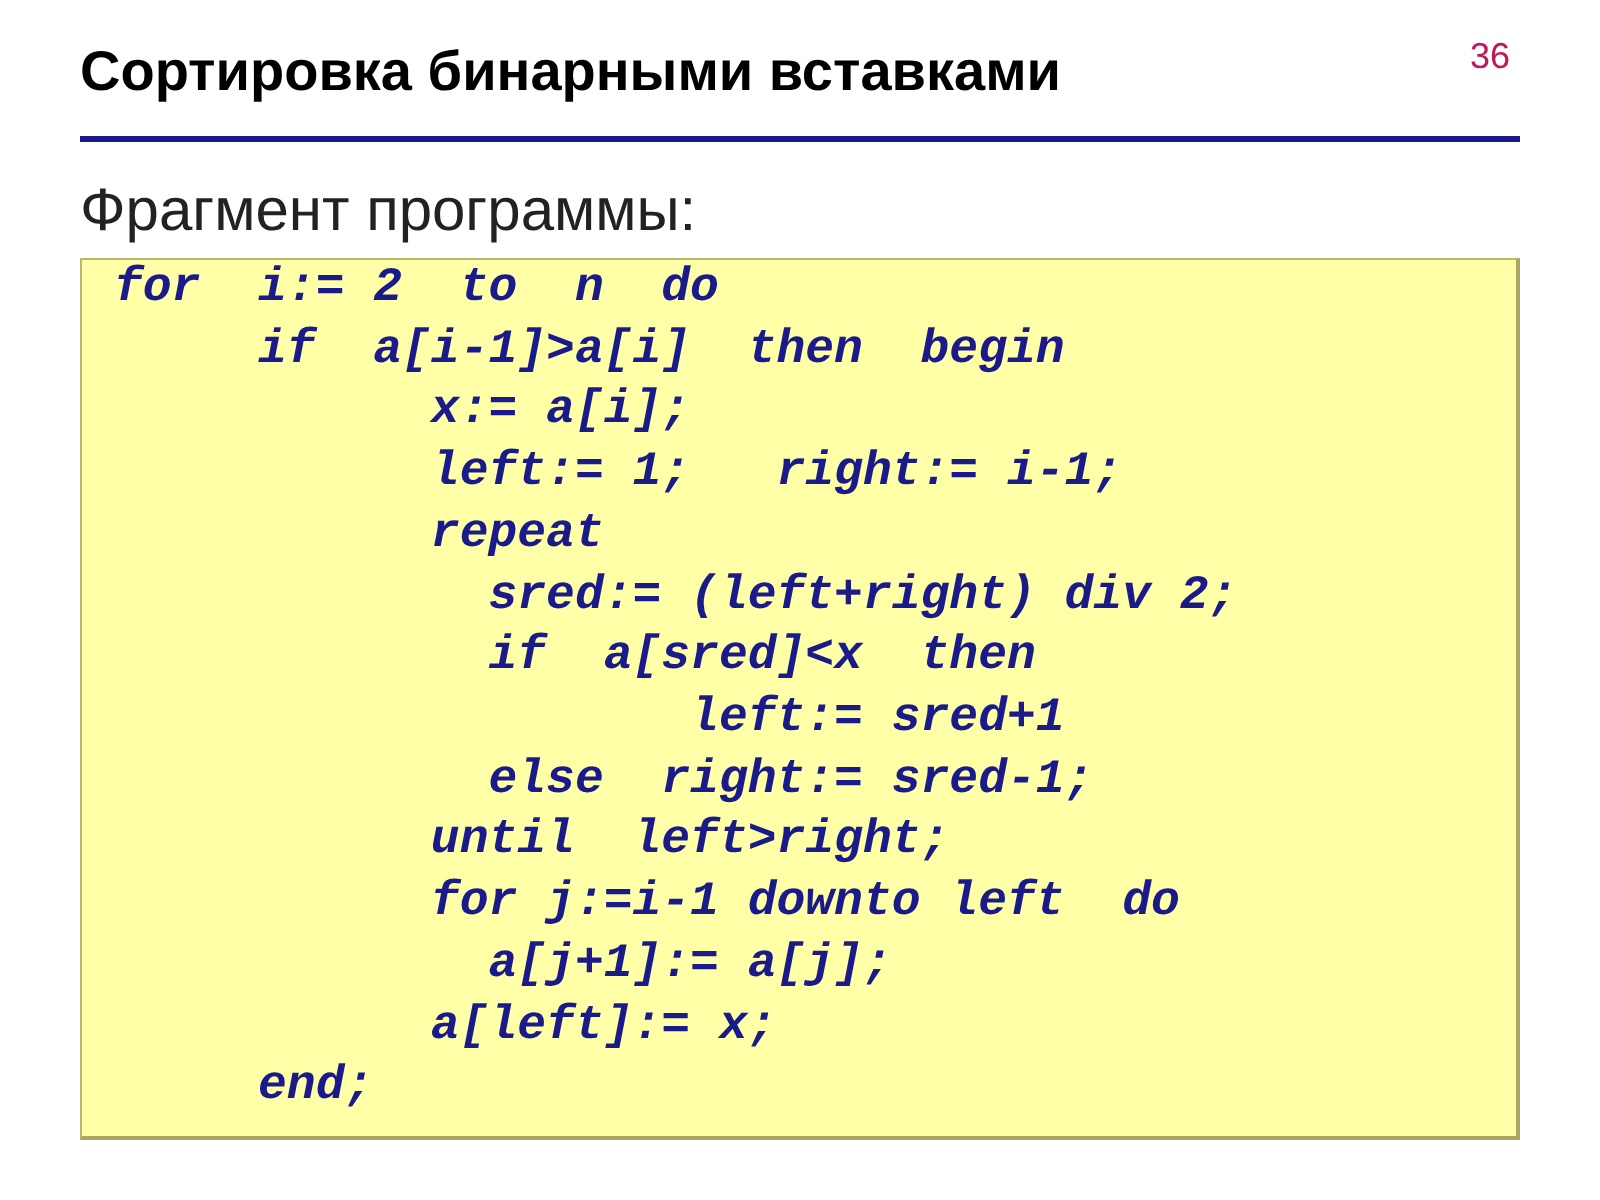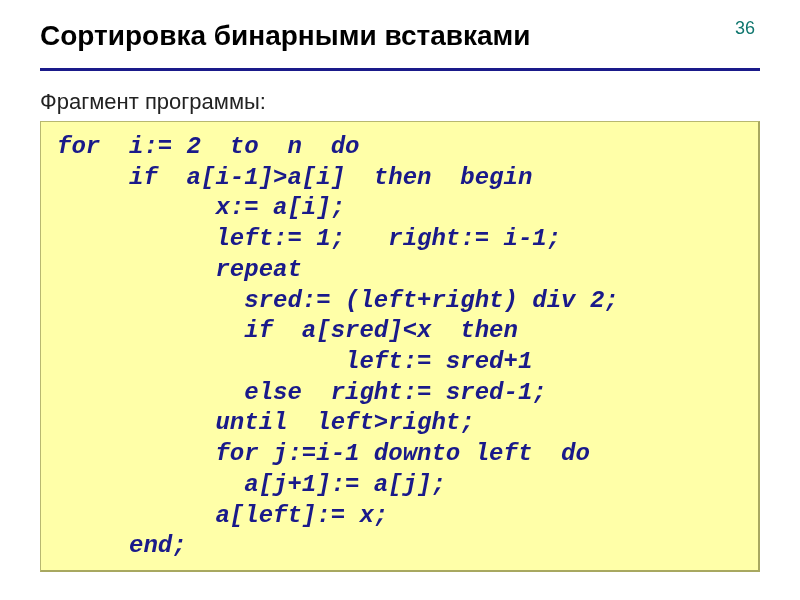--- a/index.html
+++ b/index.html
@@ -9,44 +9,44 @@
       background: #fff;
       font-family: Arial, sans-serif;
       padding: 20px 40px 0 40px;
       overflow: hidden;
     }
     .page-number {
       position: absolute;
       top: 18px;
       right: 45px;
       font-size: 18px;
-      color: #0f766e;
+      color: #be185d;
     }
     .title {
       font-size: 28px;
       font-weight: bold;
       color: #000;
       margin-bottom: 16px;
     }
     .title-underline {
       border-bottom: 3px solid #1a1a8a;
       margin-bottom: 18px;
     }
     .subtitle {
-      font-size: 22px;
+      font-size: 30px;
       color: #222;
       margin-bottom: 6px;
       font-weight: normal;
     }
     .code-block {
       background: #ffffa8;
       border: 1px solid #b8b870;
       border-right: 2px solid #a8a860;
       border-bottom: 2px solid #a8a860;
-      padding: 10px 16px 8px 16px;
+      padding: 0 16px 8px 16px;
       font-family: 'Courier New', monospace;
       font-size: 24px;
       font-weight: bold;
       font-style: italic;
       color: #1a1a8a;
       line-height: 1.28;
       white-space: pre;
     }
   </style>
 </head>

